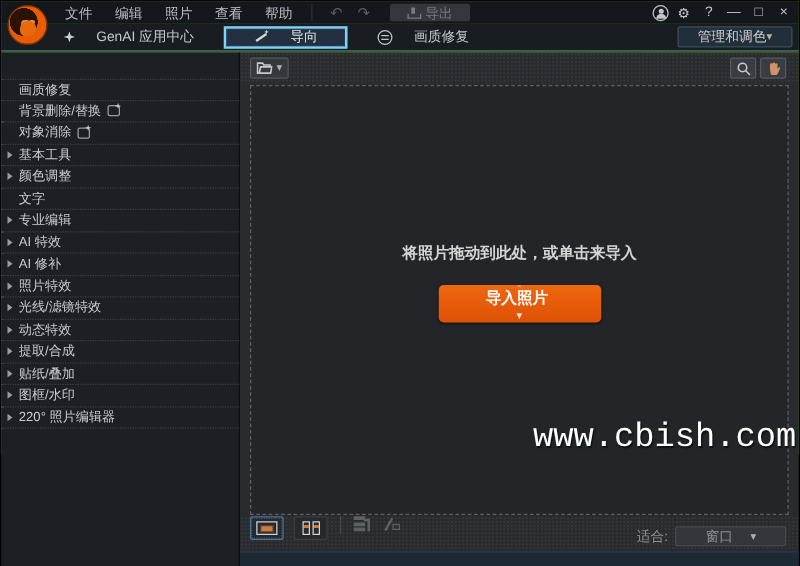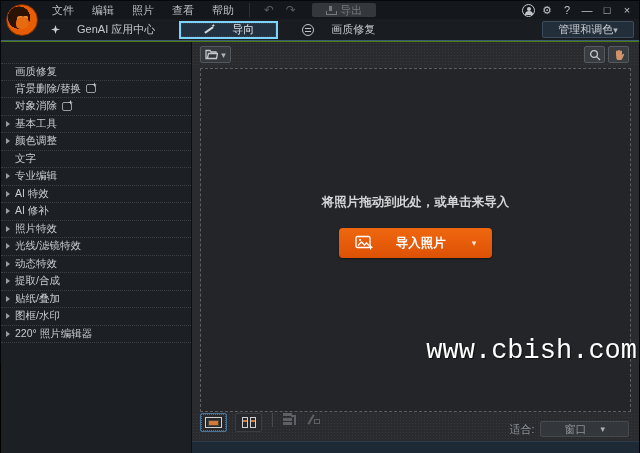--- a/index.html
+++ b/index.html
@@ -59,21 +59,21 @@
   .canvas { position:relative; flex:1; height:100%; background:#292b2e; }
   .canvas-top { position:absolute; left:0; top:0; width:100%; height:25px; }
   .folder-btn { position:absolute; left:8px; top:4px; width:31px; height:17px; background:#35383c; border:1px solid #54575b; border-radius:2px;
           display:flex; align-items:center; justify-content:center; gap:3px; }
   .tool-btn { position:absolute; top:4px; width:21px; height:17px; background:#393c40; border:1px solid #56595d; border-radius:2px;
           display:flex; align-items:center; justify-content:center; }
   .dropzone { position:absolute; left:8px; right:8px; top:26px; height:344px; border:1px dashed #5d5f62; background:#232528;
           display:flex; flex-direction:column; align-items:center; justify-content:center; }
   .drop-hint { color:#d3d5d7; font-size:12.5px; margin-top:-28px;font-weight:bold; }
   .import-btn { margin-top:17px; height:30px; display:flex; align-items:center; padding:0 16px; border-radius:4px;
-          background:linear-gradient(#ef670f,#de5105); box-shadow:0 1px 2px rgba(0,0,0,.5); }
+          background:linear-gradient(#ef670f,#de5105); box-shadow:0 1px 2px rgba(0,0,0,.5);flex-direction:column; }
   .import-btn .ilabel { color:#fff; font-size:12.5px; font-weight:bold; margin:0 26px 0 22px; }
   .import-btn .chev { color:#ffe3cf; }
 
   .canvas-bottom { position:absolute; left:0; bottom:13px; width:100%; height:28px; display:flex; align-items:flex-start; }
   .view-btn { width:27px; height:19px; margin-left:8px; background:#27292c; border:1px solid #3a3d41; border-radius:2px;
           display:flex; align-items:center; justify-content:center; }
   .view-btn.sel { outline:1px dotted #4a7296; outline-offset:-2px; border-color:#4a7296; }
   .vi-single { width:17px; height:11px; border:1px solid #cfd1d3; position:relative; }
   .vi-single::after { content:""; position:absolute; left:3px; top:3px; width:9px; height:4px; background:#d07b3a; box-shadow:0 0 0 1px #4a4335; }
   .vi-compare { display:flex; gap:2px; }

